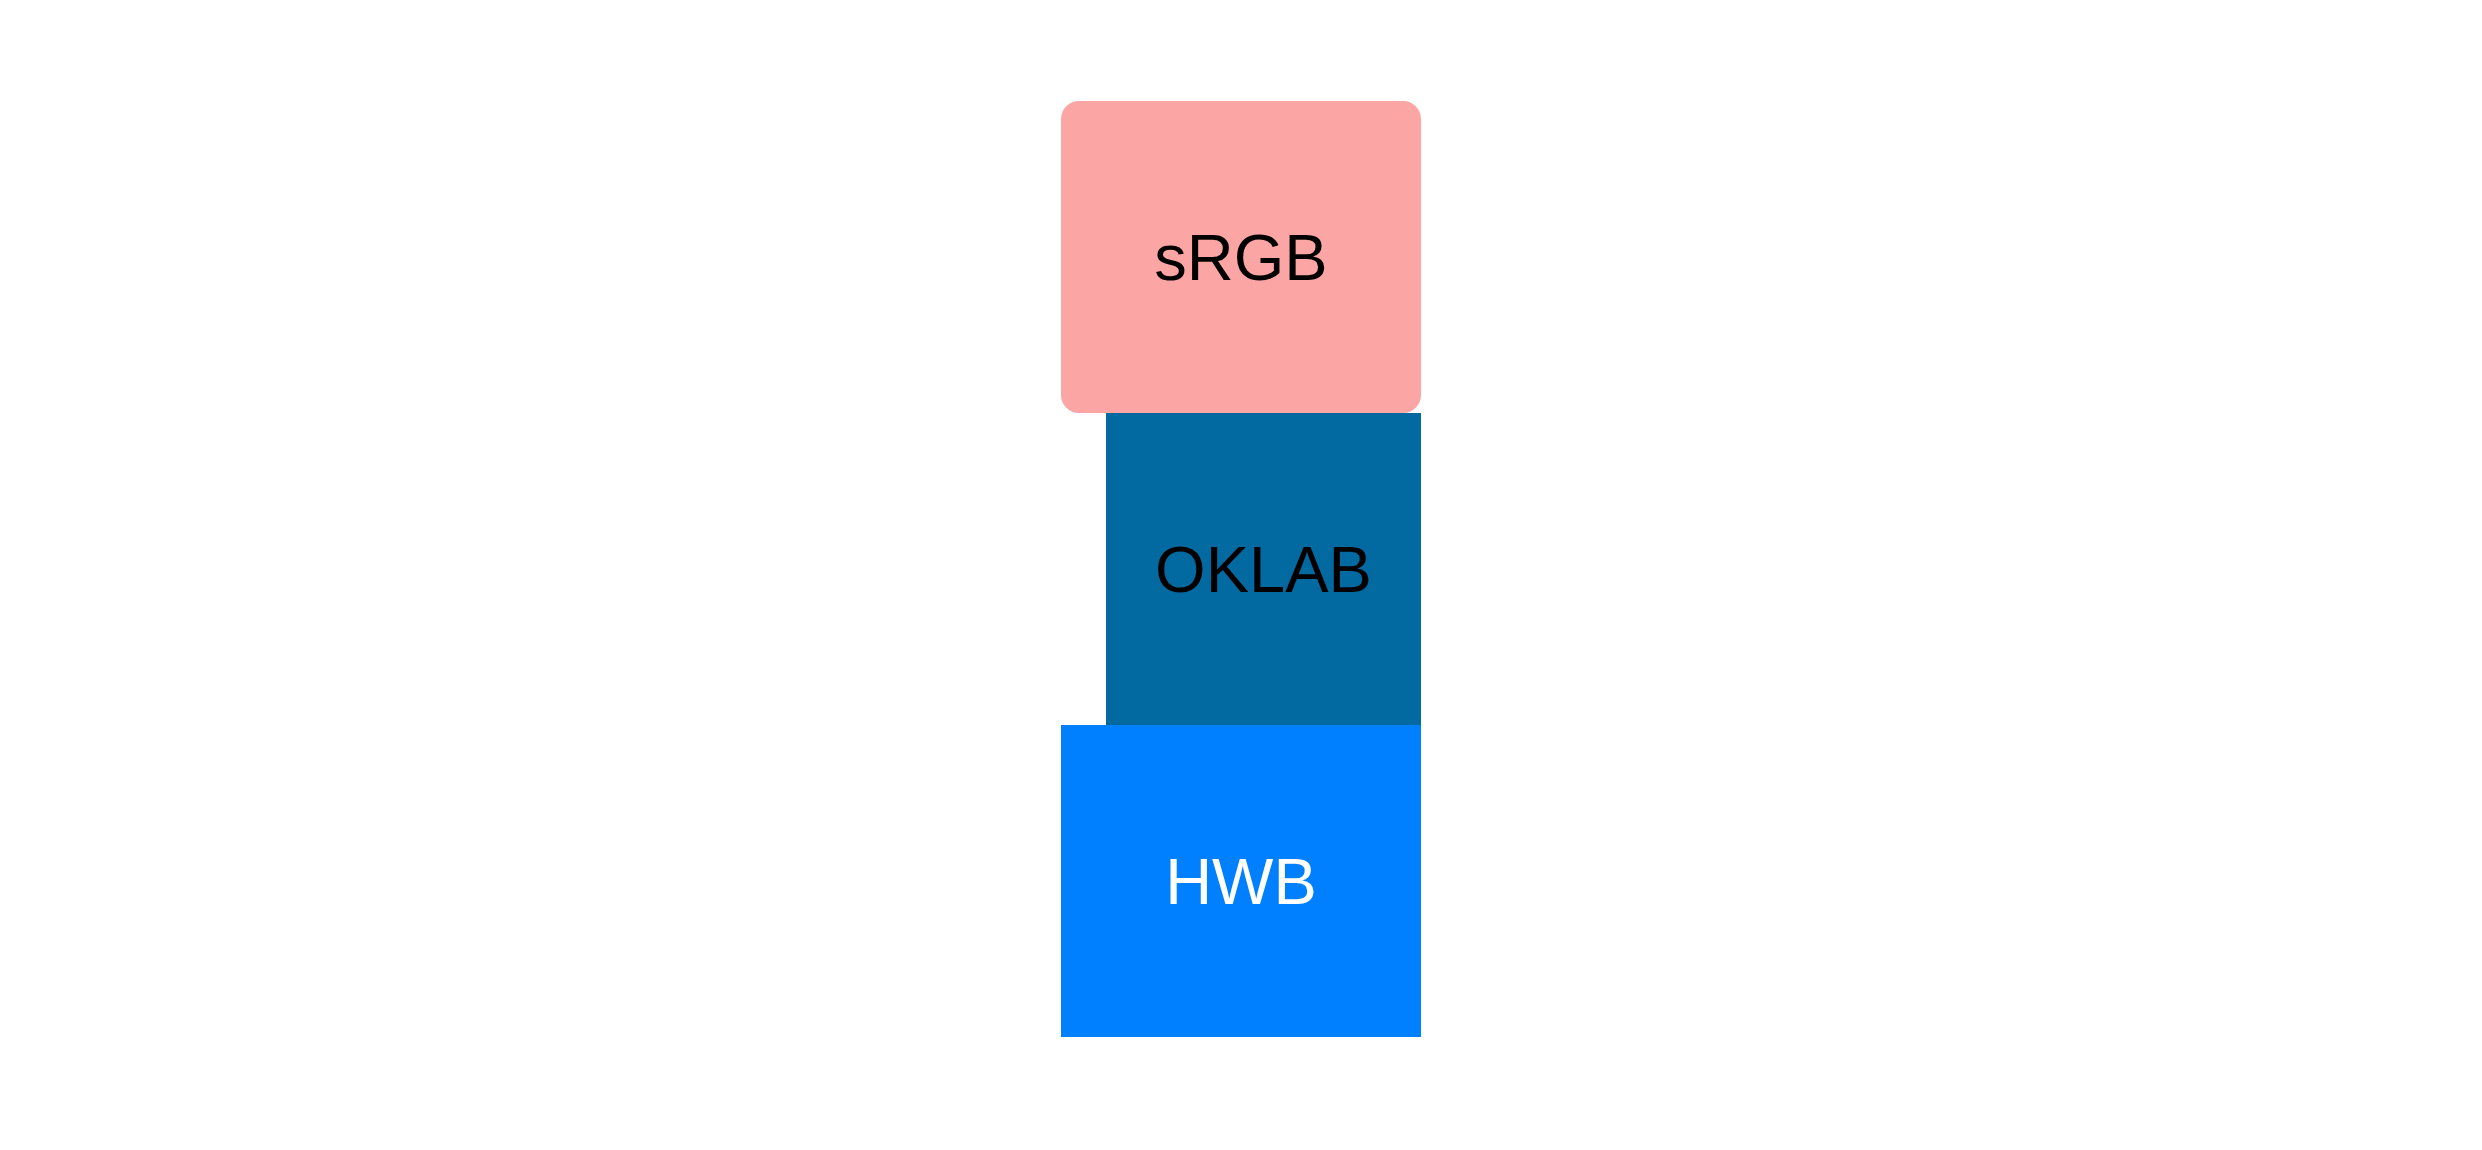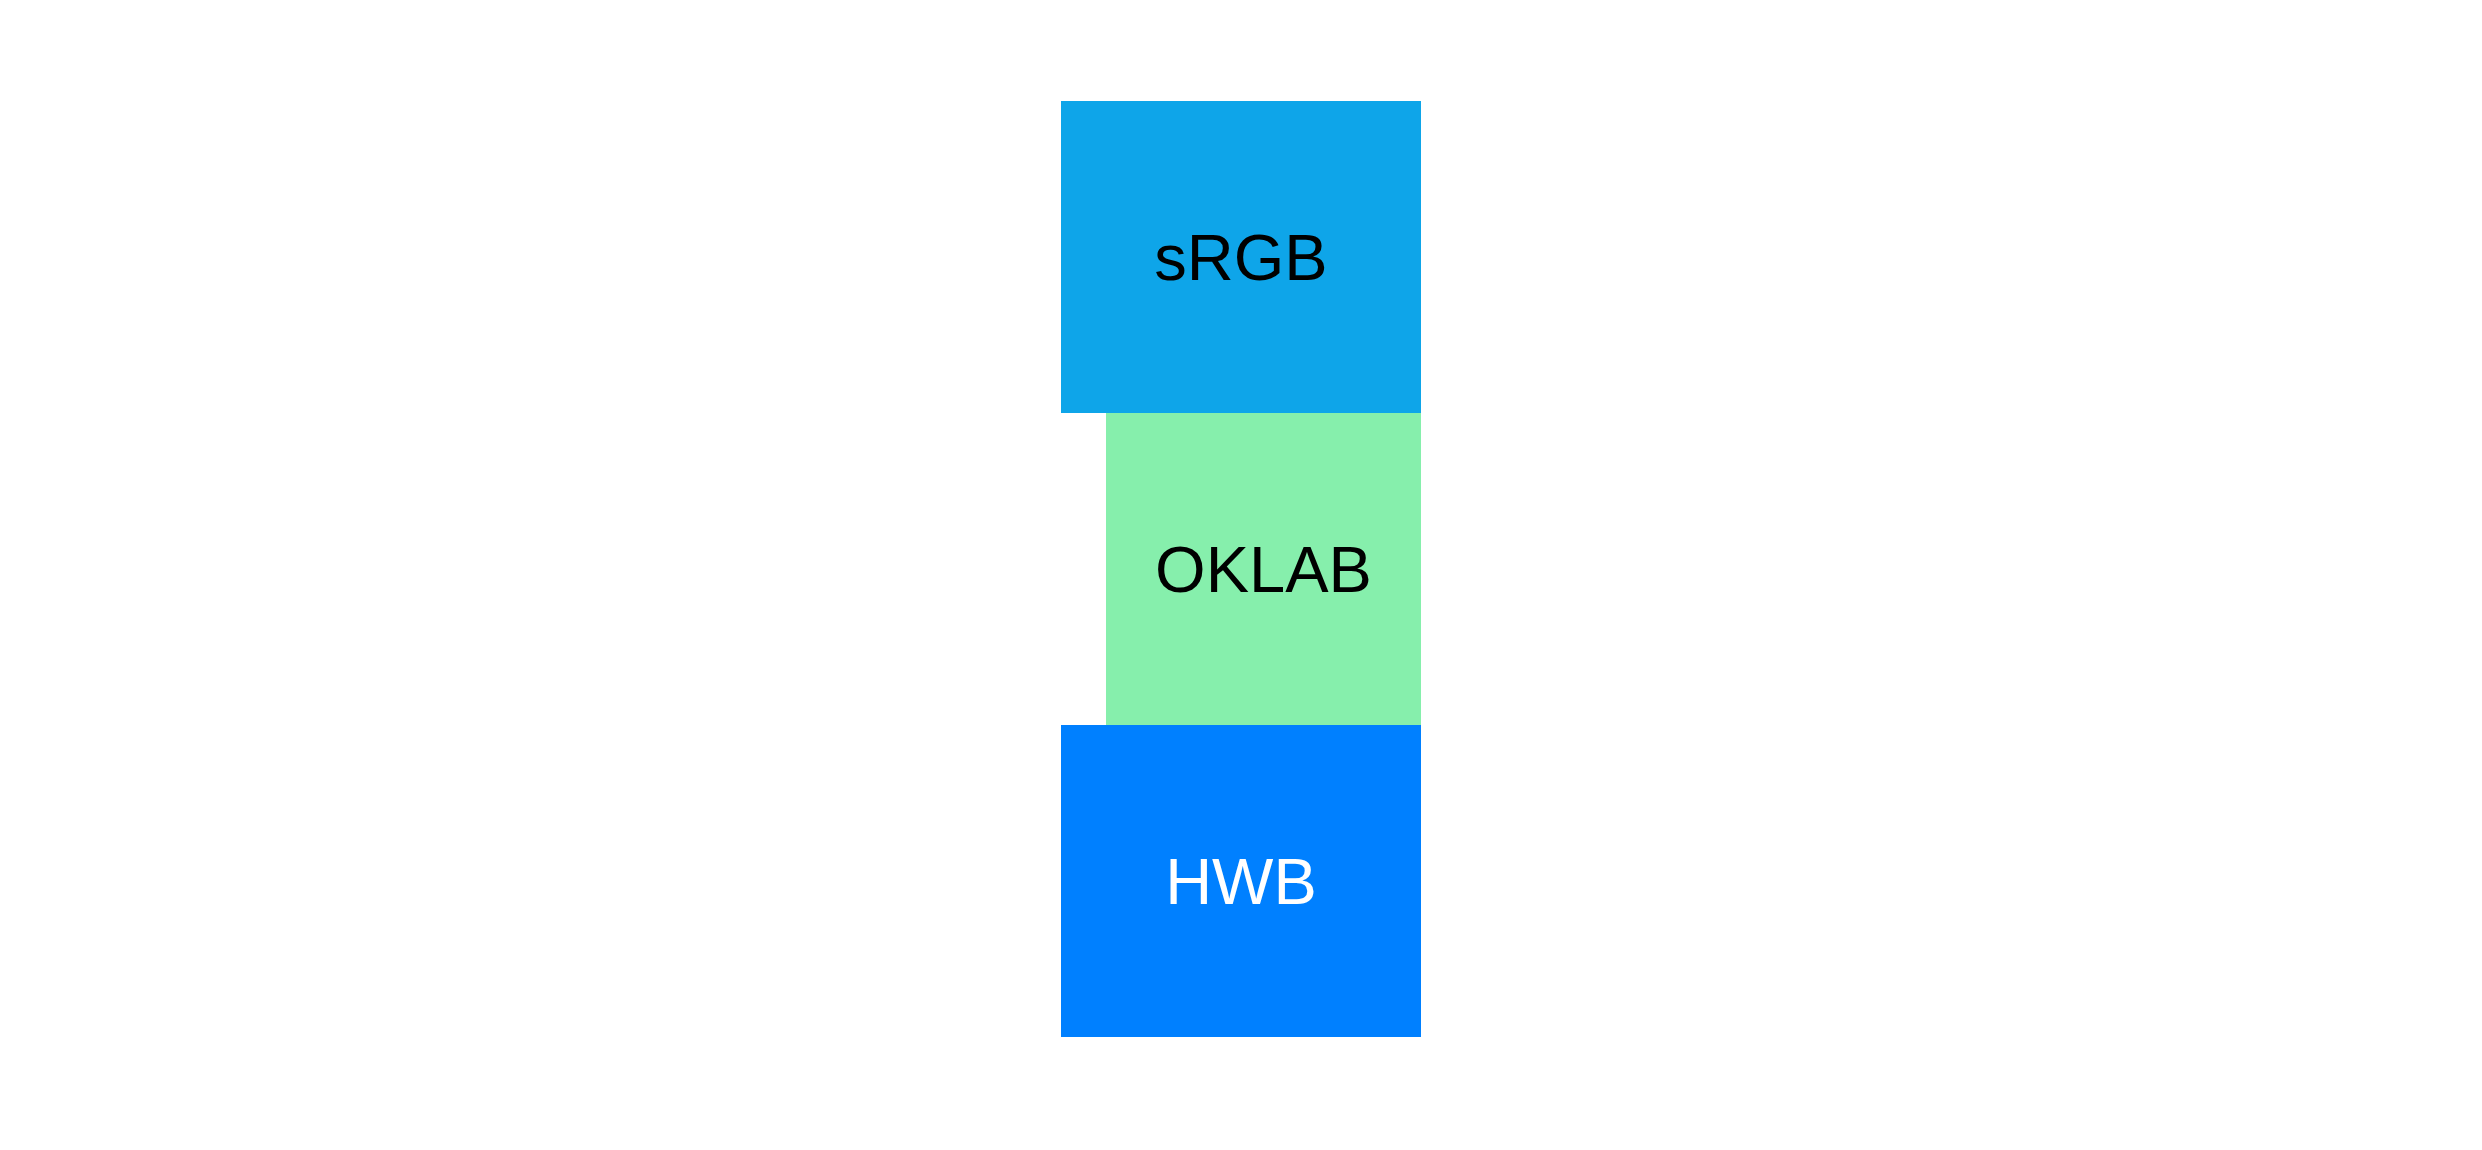--- a/index.html
+++ b/index.html
@@ -34,25 +34,25 @@
     line-height: 1;
     letter-spacing: 0;
     white-space: nowrap;
   }
 </style>
 </head>
 <body style="background: rgb(255, 255, 255);">
 
 <div class="swatch-column">
 
-  <div class="swatch" style="background: #0ea5e9;">
+  <div class="swatch" style="background: #fca5a5; border-radius: 18px;">
     <span class="swatch-label" style="color: rgb(0, 0, 0);">sRGB</span>
   </div>
 
-  <div class="swatch" style="background: #86efac; margin-left: 45px;">
+  <div class="swatch" style="background: #0369a1; margin-left: 45px;">
     <span class="swatch-label" style="color: rgb(0, 0, 0);">OKLAB</span>
   </div>
 
 
   <div class="swatch" style="background: rgb(0, 128, 255);">
     <span class="swatch-label" style="color: #ffffff;">HWB</span>
   </div>
 
 </div>
 

